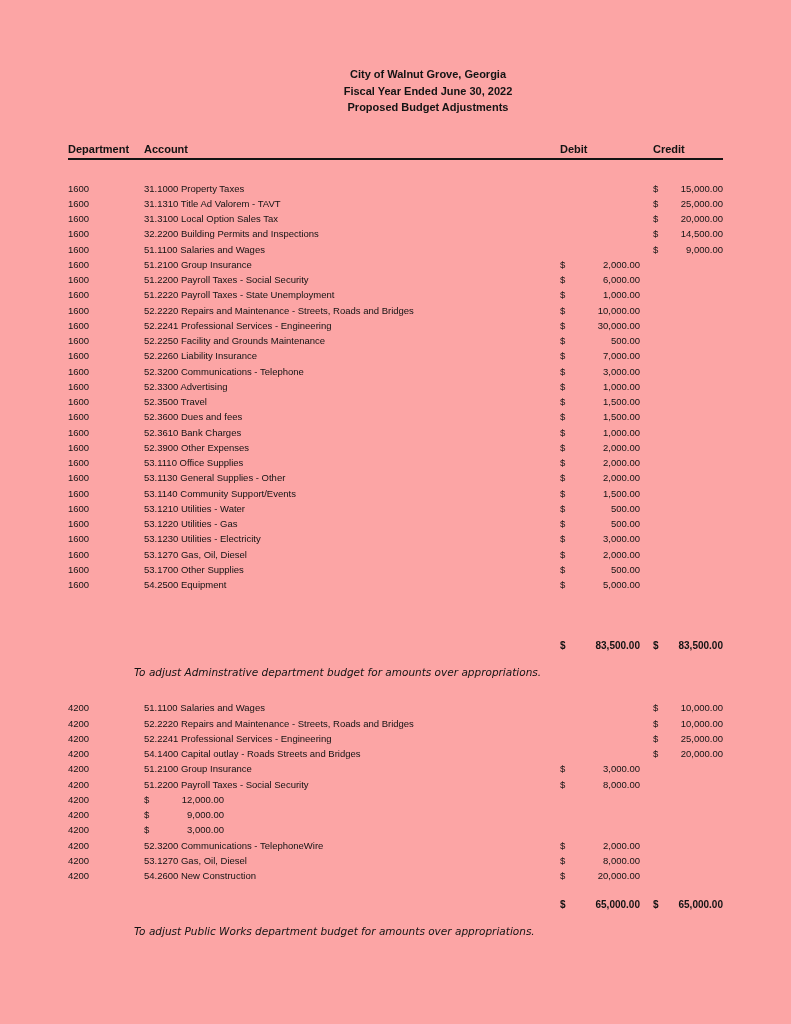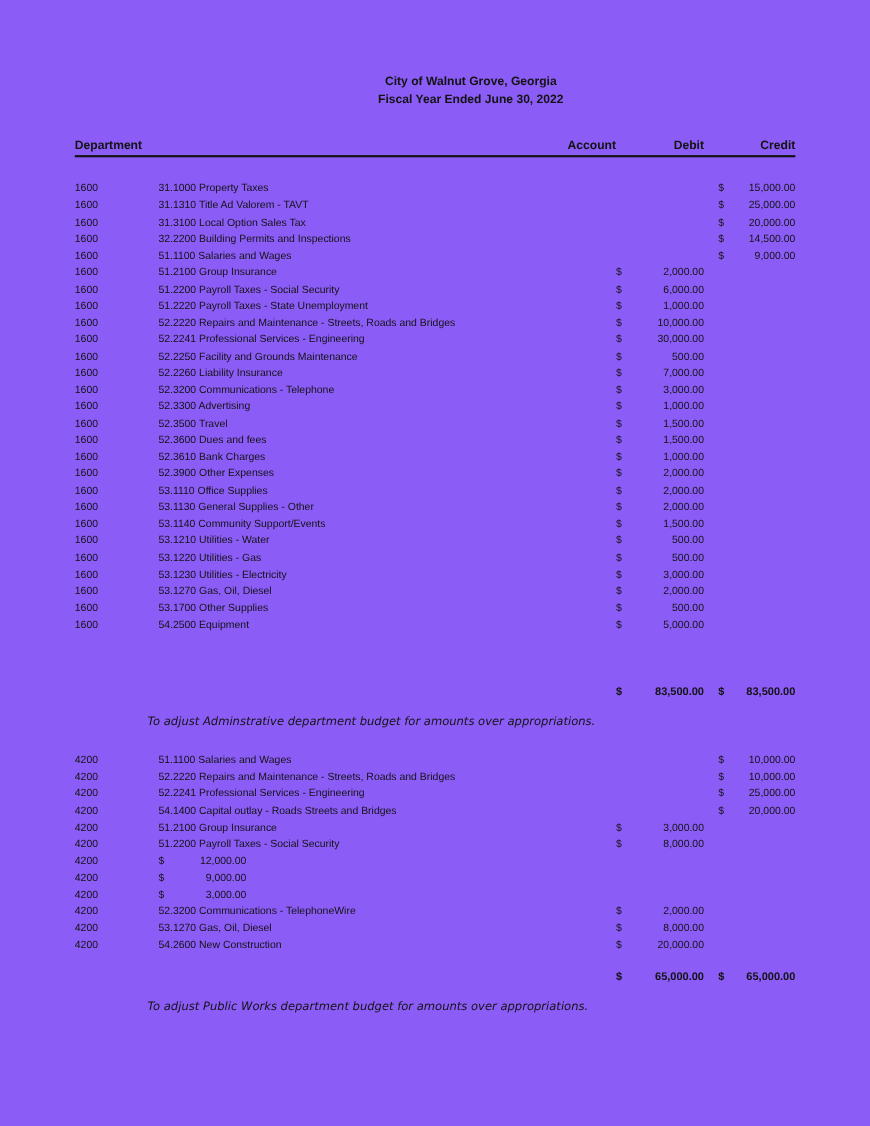--- a/index.html
+++ b/index.html
@@ -1,36 +1,36 @@
 <!DOCTYPE html>
 <html><head>
 <meta charset="utf-8">
 <style>
   html,body { margin:0; padding:0; background:#e9e9e9; }
   .page {
-    width:791px; height:1024px; margin:0 auto; background:#8b5cf6;
+    width:791px; height:1024px; margin:0 auto; background:#fca5a5;
     font-family:"Liberation Sans", sans-serif; color:#131313;
     overflow:hidden; box-sizing:border-box;
   }
   .title-block {
     margin:66px 0 0 66px; width:724px; text-align:center;
     font-weight:bold; font-size:11px; line-height:16.5px;
   }
   .table-wrap { margin:0 68px; }
   .header-row {
     display:flex; margin-top:27px; padding-bottom:3px;
     border-bottom:2.5px solid #131313;
     font-weight:bold; font-size:11px;
   }
   .col-dept    { width:76px; }
   .col-account { flex:1; }
   .col-debit   { width:80px; }
   .col-gap     { width:13px; }
   .col-credit  { width:70px; }
-  .hdr-center  { text-align:right; }
+  .hdr-center  { text-align:left; }
   .rows { margin-top:21px; }
   .row {
     display:flex; font-weight:normal; font-size:9.5px; line-height:15.25px;
   }
   .money { display:flex; justify-content:space-between; }
   .money .cur { text-align:left; }
   .money .amt { text-align:right; }
   .total-row { display:flex; font-weight:bold; font-size:10px; line-height:15px; }
   .sec-0 .total-row { margin-top:46px; }
   .sec-1 { margin-top:21px; }
@@ -42,20 +42,21 @@
   }
 </style>
 </head>
 <body>
 
 <div class="page">
 
   <div class="title-block">
     <div>City of Walnut Grove, Georgia</div>
     <div>Fiscal Year Ended June 30, 2022</div>
+    <div>Proposed Budget Adjustments</div>
   </div>
 
   <div class="table-wrap">
 
     <div class="header-row">
       <span class="col-dept">Department</span>
       <span class="col-account hdr-center">Account</span>
       <span class="col-debit hdr-center">Debit</span>
       <span class="col-gap"></span>
       <span class="col-credit hdr-center">Credit</span>

